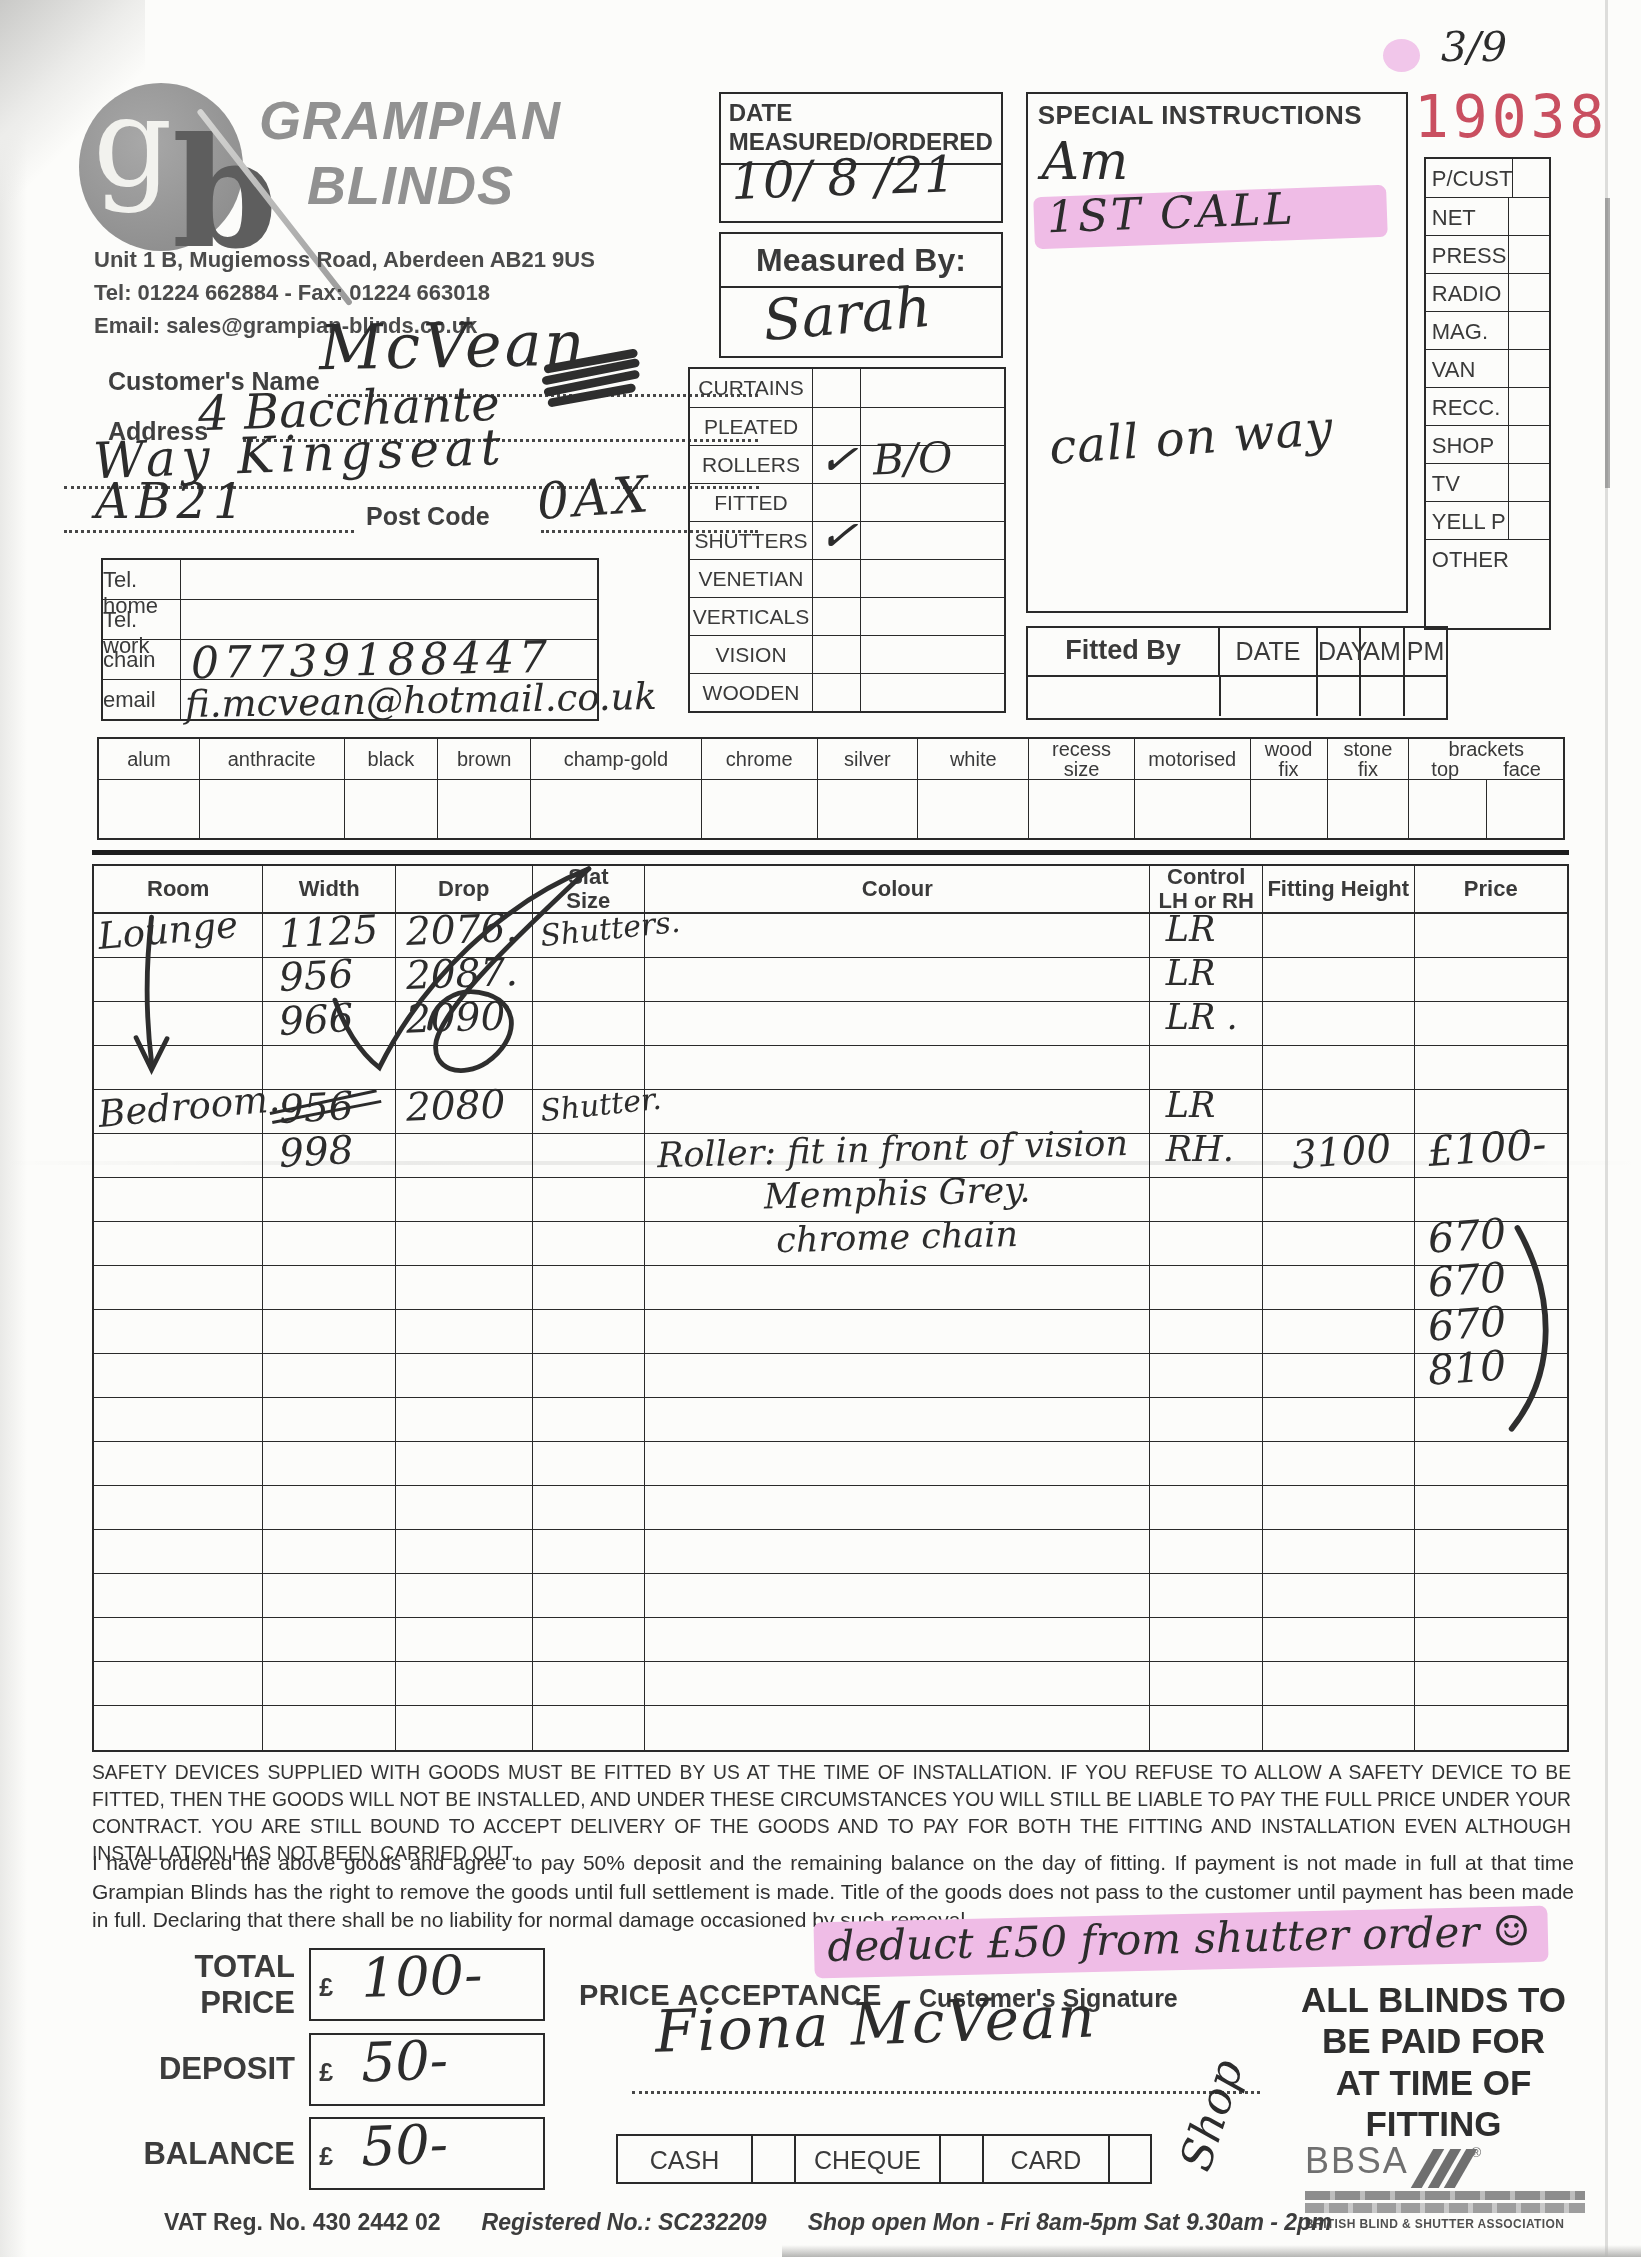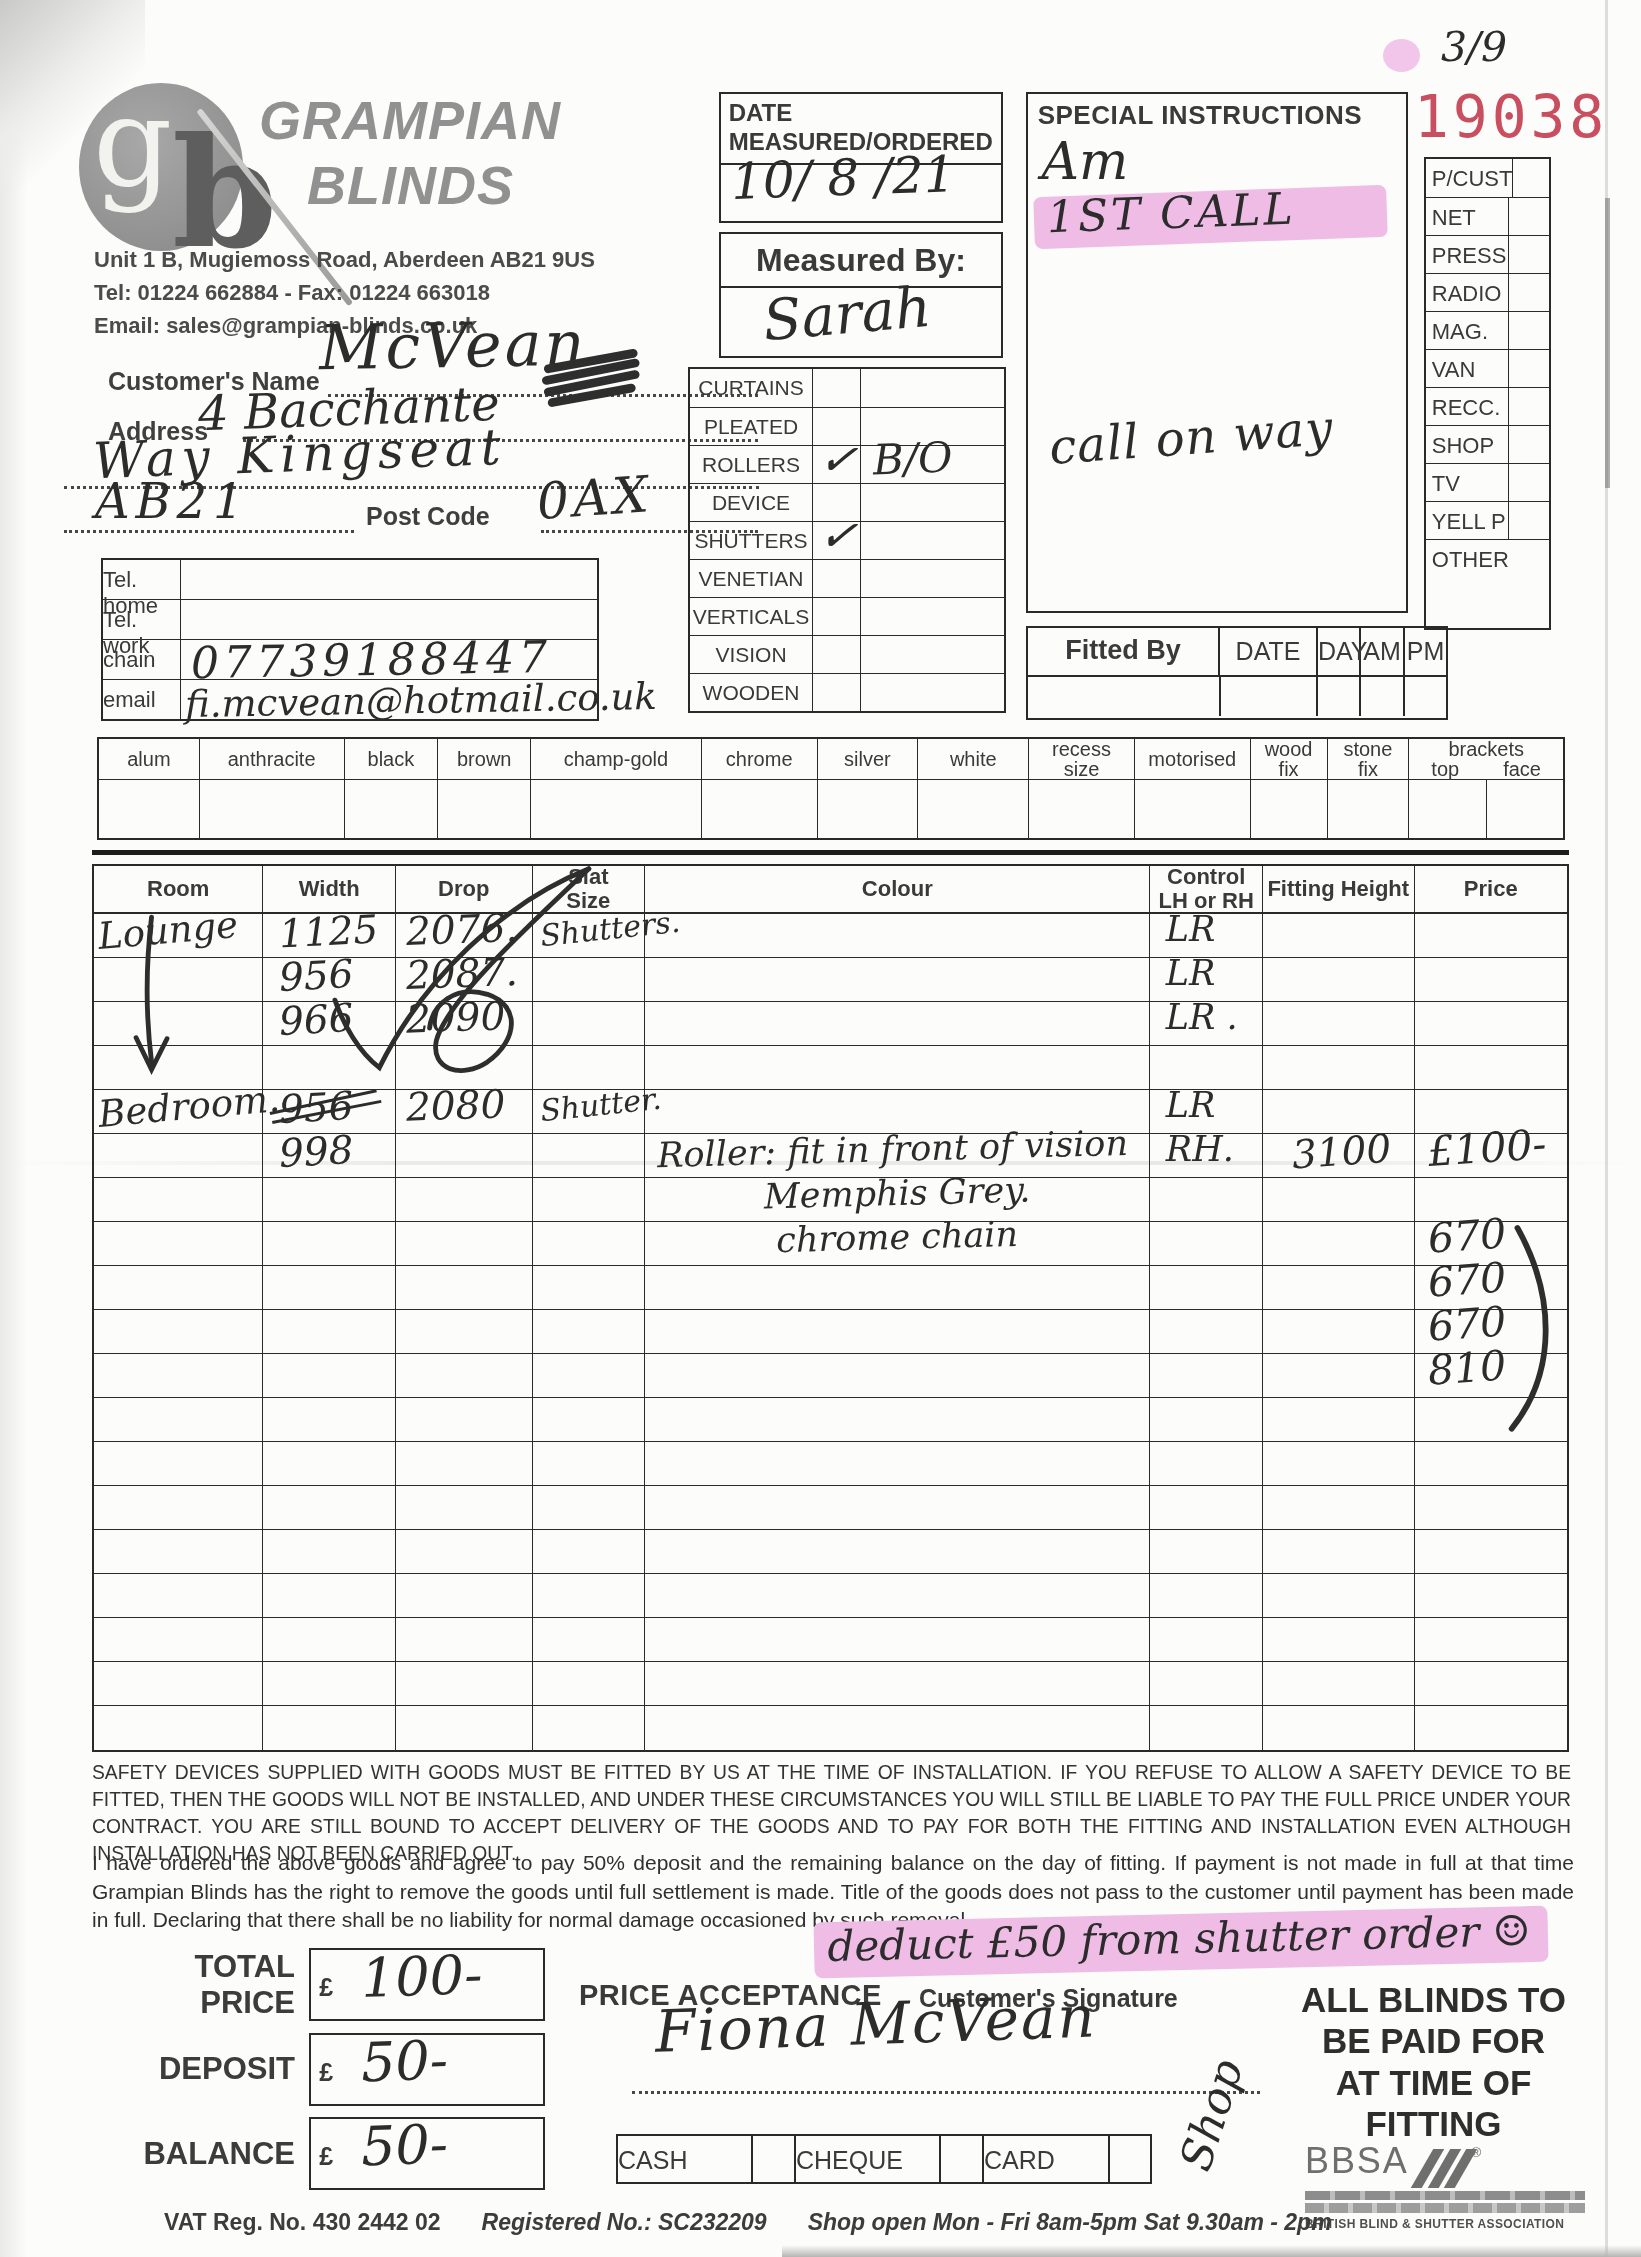--- a/index.html
+++ b/index.html
@@ -147,21 +147,21 @@
   .hw-signature{left:655px;top:1995px;font-size:58px;transform:rotate(-2deg);letter-spacing:1.9px;}
   .sig-dotline{left:632px;top:2062px;width:628px;height:29px;border-bottom:3.9px dotted #474747;}
   .note-hl{left:814px;top:1914px;background:var(--pink);border-radius:7.7px;padding:3.9px 17.4px 9.7px 13.5px;transform:rotate(-1.3deg);}
   .note-hl .hw{font-size:42px;}
 
   
   .notice{left:1273px;top:1979px;width:321px;text-align:center;font-size:35px;font-weight:900;line-height:1.18;white-space:pre-line;color:#2e2e2e;}
 
   
   .payments{left:616px;top:2134px;height:50px;border:2.9px solid var(--bd);box-sizing:border-box;display:flex;}
-  .pay-cell{border-right:2.4px solid var(--bd);box-sizing:border-box;font-size:25px;padding-top:9.7px;}
+  .pay-cell{border-right:2.4px solid var(--bd);box-sizing:border-box;text-align:center;font-size:25px;padding-top:9.7px;}
   .pay-gap{border-right:2.4px solid var(--bd);box-sizing:border-box;}
   .payments .last{border-right:none;}
   .hw-shop{left:1155px;top:2093px;font-size:44px;transform:rotate(-72deg);}
 
   
   .bbsa{left:1305px;top:2145px;width:280px;}
   .bbsa-top{display:flex;align-items:flex-start;}
   .bbsa-word{font-size:36px;font-weight:400;color:#6f6f6f;letter-spacing:1.9px;line-height:.9;}
   .bbsa-stripes{display:flex;margin-left:7.7px;margin-top:3.9px;}
   .bbsa-stripe{width:10.6px;height:39px;background:#6f6f6f;transform:skewX(-30deg);margin-left:5.8px;}
@@ -273,21 +273,21 @@
       <div class="prow">
         <span class="plabel">ROLLERS</span>
         <span class="pcheck">
           <span class="hw">✓</span>
         </span>
         <span class="pnote">
           <span class="hw">B/O</span>
         </span>
       </div>
       <div class="prow">
-        <span class="plabel">DEVICE</span>
+        <span class="plabel">FITTED</span>
         <span class="pcheck"></span>
         <span class="pnote"></span>
       </div>
       <div class="prow">
         <span class="plabel">SHUTTERS</span>
         <span class="pcheck">
           <span class="hw">✓</span>
         </span>
         <span class="pnote"></span>
       </div>

